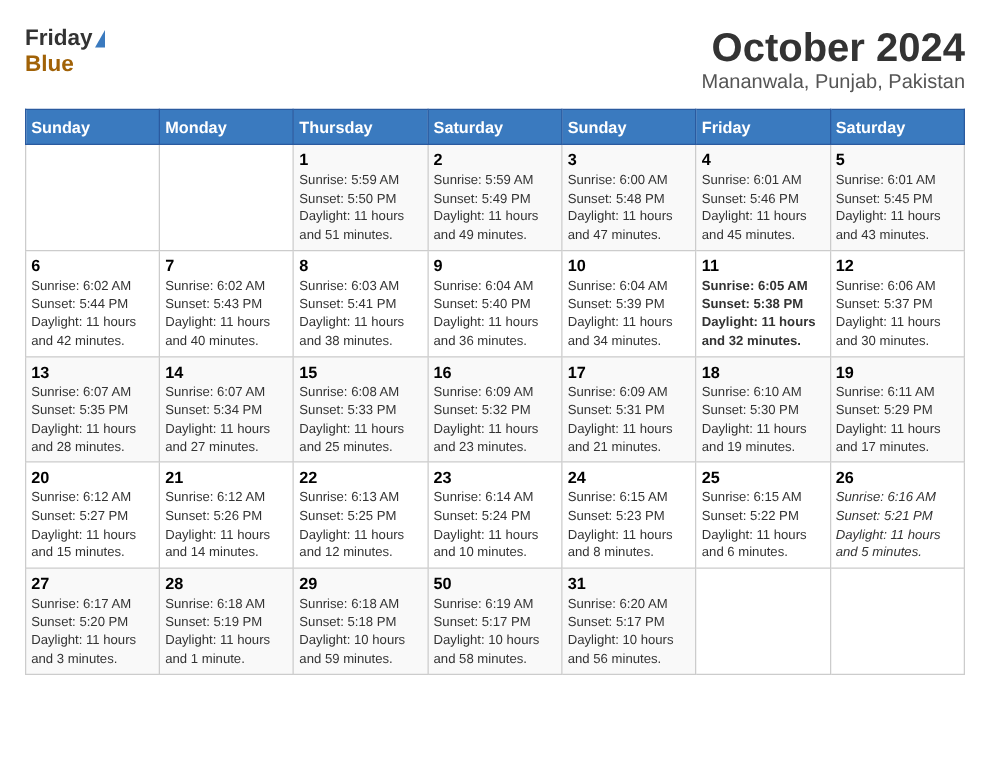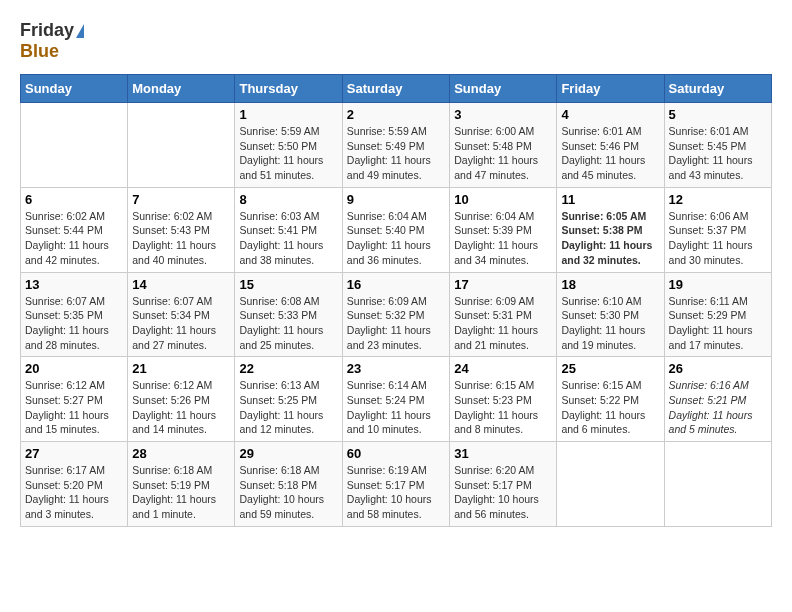--- a/index.html
+++ b/index.html
@@ -100,20 +100,24 @@
 </head>
 <body>
 
 <div class="header-area">
   <div class="logo">
     <div class="logo-row">
       <span class="logo-general">Friday</span>
       <span class="logo-icon"></span>
     </div>
     <span class="logo-blue">Blue</span>
+  </div>
+  <div class="title-area">
+    <div class="title-main">October 2024</div>
+    <div class="title-sub">Mananwala, Punjab, Pakistan</div>
   </div>
 </div>
 
 <table>
   <thead>
     <tr>
     <th>Sunday</th>
         <th>Monday</th>
         <th>Thursday</th>
         <th>Saturday</th>
@@ -214,21 +218,21 @@
       <tr>
         <td><span class="day-number">27</span><span class="day-detail" style="white-space: pre-line;">Sunrise: 6:17 AM
 Sunset: 5:20 PM
 Daylight: 11 hours and 3 minutes.</span></td>
         <td><span class="day-number">28</span><span class="day-detail" style="white-space: pre-line;">Sunrise: 6:18 AM
 Sunset: 5:19 PM
 Daylight: 11 hours and 1 minute.</span></td>
         <td><span class="day-number">29</span><span class="day-detail" style="white-space: pre-line;">Sunrise: 6:18 AM
 Sunset: 5:18 PM
 Daylight: 10 hours and 59 minutes.</span></td>
-        <td><span class="day-number">60</span><span class="day-detail" style="white-space: pre-line;">Sunrise: 6:19 AM
+        <td><span class="day-number">50</span><span class="day-detail" style="white-space: pre-line;">Sunrise: 6:19 AM
 Sunset: 5:17 PM
 Daylight: 10 hours and 58 minutes.</span></td>
         <td><span class="day-number">31</span><span class="day-detail" style="white-space: pre-line; text-align: center;">Sunrise: 6:20 AM
 Sunset: 5:17 PM
 Daylight: 10 hours and 56 minutes.</span></td>
         <td class="empty-cell"></td>
         <td class="empty-cell"></td>
       </tr>
     </tbody>
 </table>

